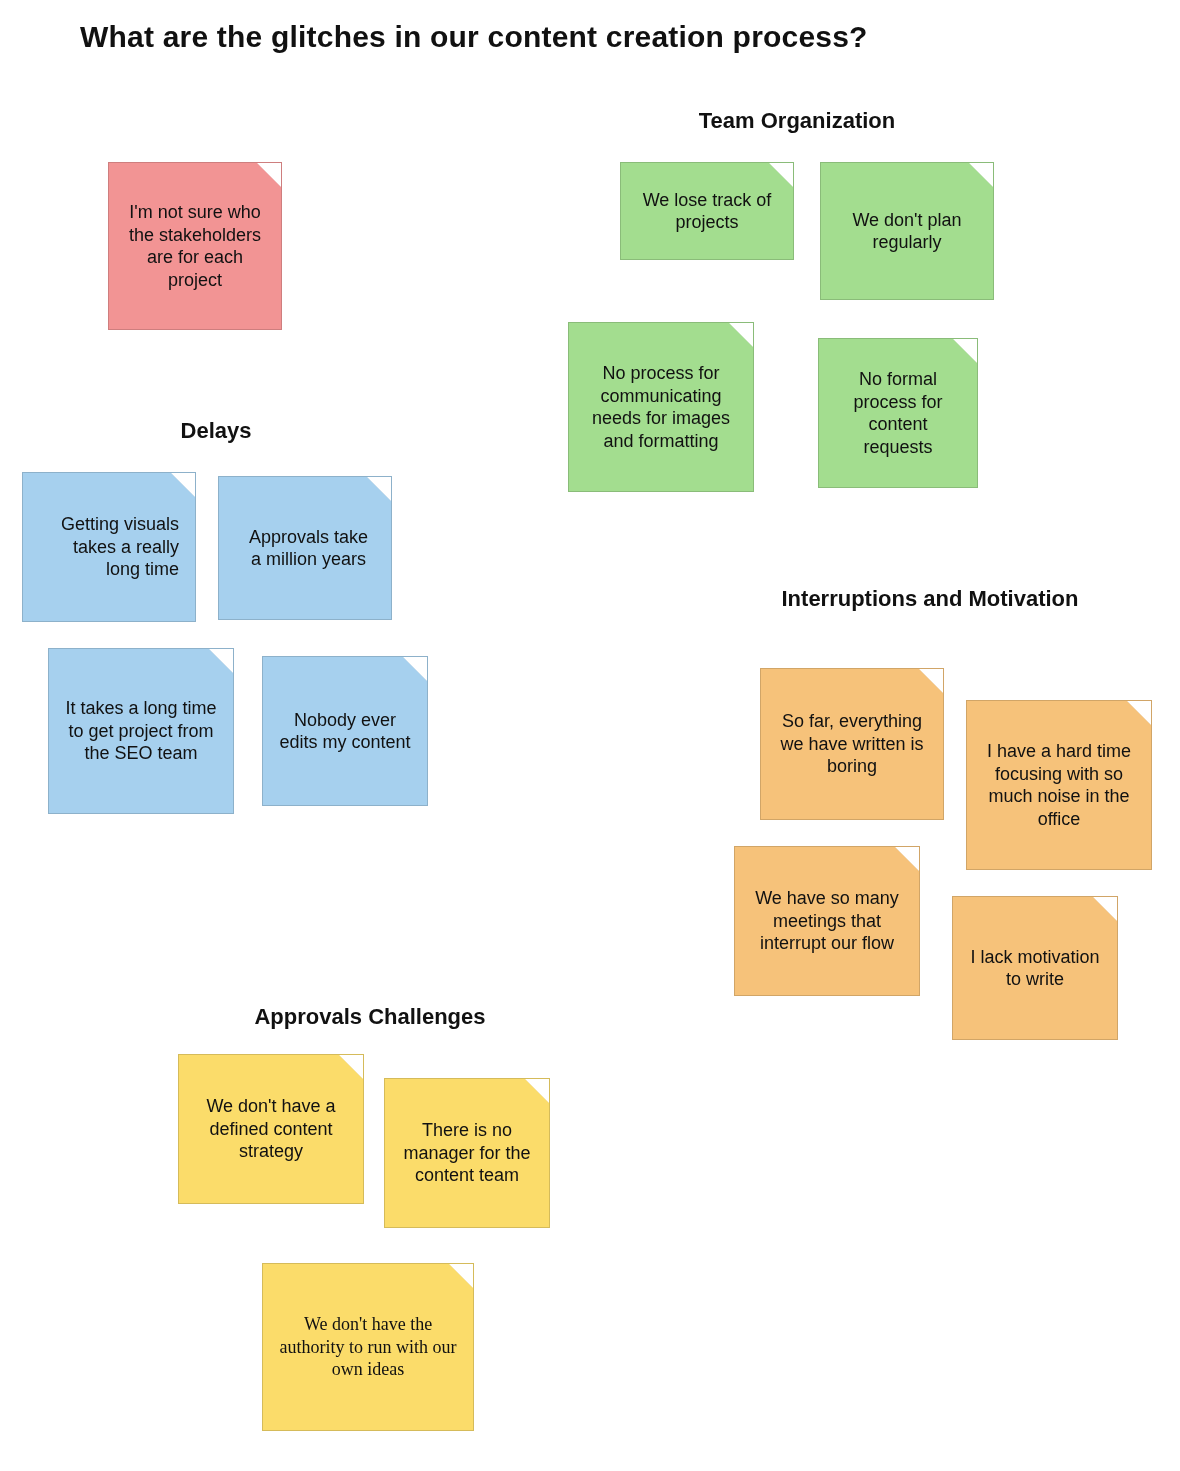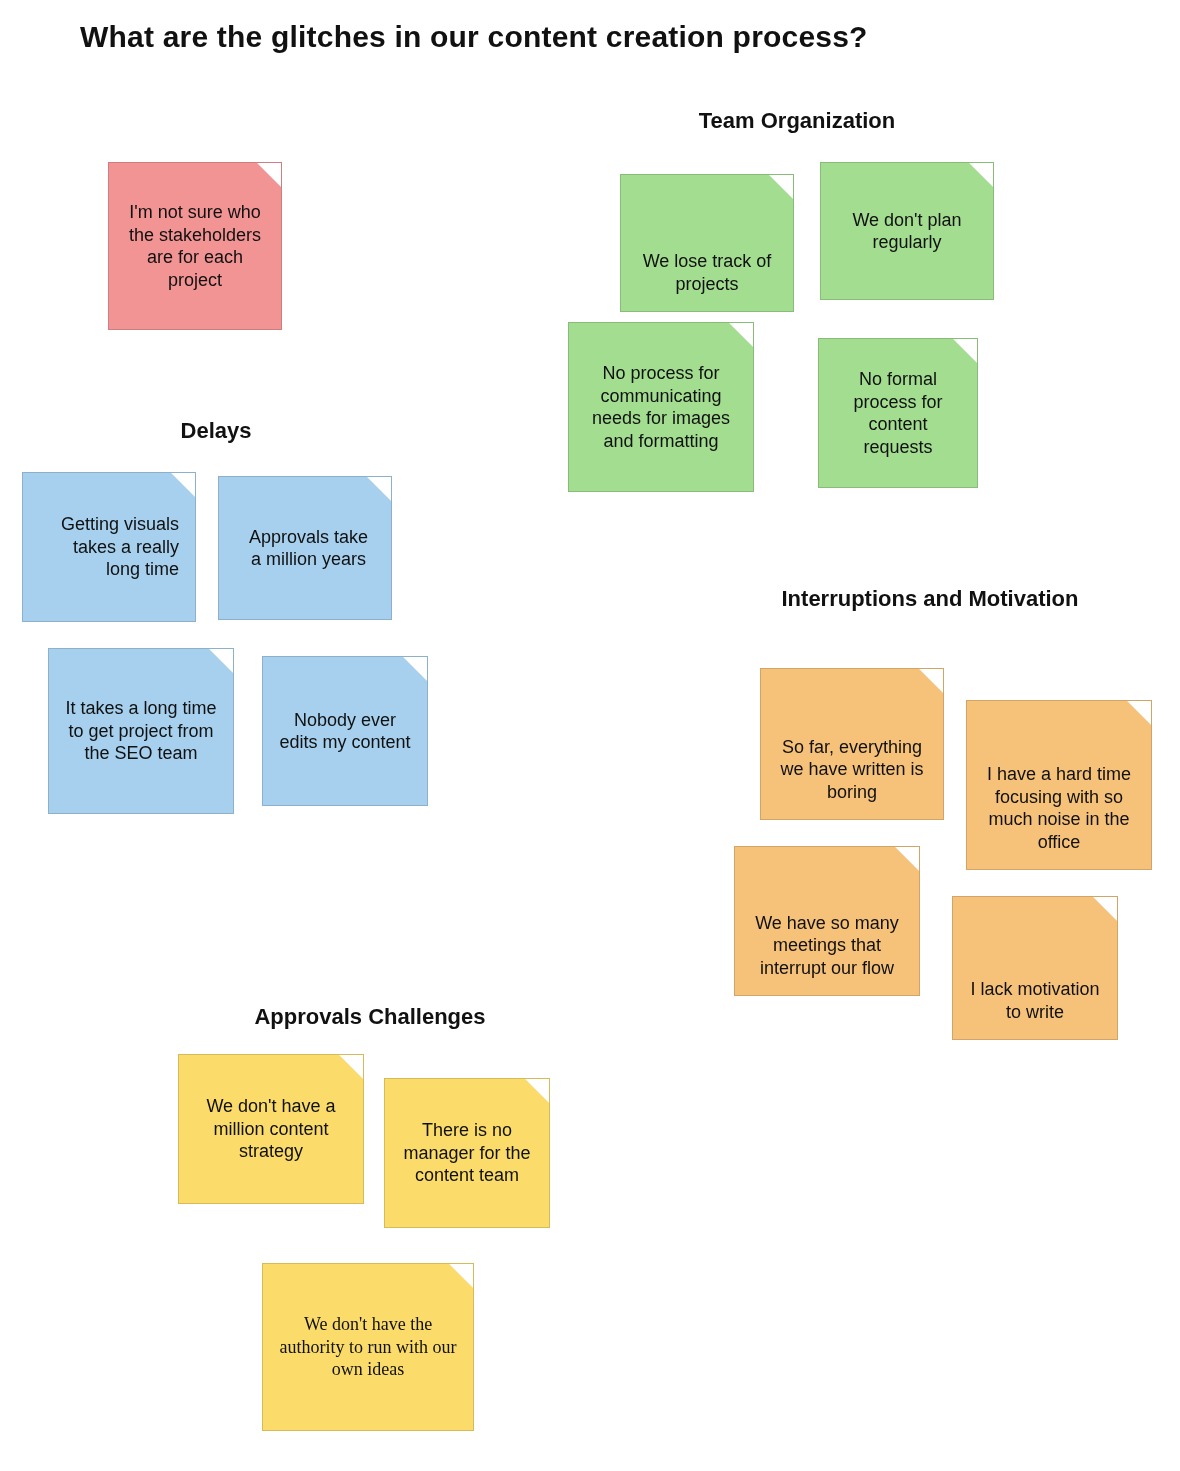--- a/index.html
+++ b/index.html
@@ -6,21 +6,21 @@
   .canvas{position:relative;width:1180px;height:1471px;}
   .title{position:absolute;font-weight:700;font-size:30px;letter-spacing:.2px;}
   .group-label{position:absolute;font-weight:600;font-size:22px;text-align:center;line-height:1.2;}
   .note{position:absolute;border:1px solid rgba(0,0,0,.15);box-sizing:border-box;display:flex;align-items:center;justify-content:center;text-align:center;padding:16px;font-size:18px;line-height:1.25;}
   .note .fold{position:absolute;top:0;right:0;width:24px;height:24px;}
   .note .fold::before{content:"";position:absolute;top:0;right:0;width:0;height:0;border-left:24px solid transparent;border-top:24px solid rgba(0,0,0,.15);}
   .note .fold::after{content:"";position:absolute;top:0;right:0;width:0;height:0;border-left:24px solid transparent;border-top:24px solid #fff;}
   .note.red{background:#f29494;}
   .note.green{background:#a3dd8f;}
   .note.blue{background:#a6d0ee;}
-  .note.orange{background:#f6c27a;align-items:flex-end;}
+  .note.orange{background:#f6c27a;}
   .note.yellow{background:#fbdc6a;}
 </style>
 </head>
 <body>
 
 <div class="canvas">
 
   <div class="title" style="left:80px;top:20px;">What are the glitches in our content creation process?</div>
 
   <div class="group-label" style="left:582px;top:108px;width:430px;">Team Organization</div>
@@ -29,21 +29,21 @@
 
   <div class="group-label" style="left:740px;top:586px;width:380px;">Interruptions and Motivation</div>
 
   <div class="group-label" style="left:170px;top:1004px;width:400px;">Approvals Challenges</div>
 
   <div class="note red" style="left:108px;top:162px;width:174px;height:168px;">
     <span class="fold"></span>
     <span>I'm not sure who the stakeholders are for each project</span>
   </div>
 
-  <div class="note green" style="left:620px;top:174px;width:174px;height:138px;align-items:flex-end;">
+  <div class="note green" style="left:620px;top:162px;width:174px;height:98px;">
     <span class="fold"></span>
     <span>We lose track of projects</span>
   </div>
   <div class="note green" style="left:820px;top:162px;width:174px;height:138px;">
     <span class="fold"></span>
     <span>We don't plan regularly</span>
   </div>
   <div class="note green" style="left:568px;top:322px;width:186px;height:170px;">
     <span class="fold"></span>
     <span>No process for communicating needs for images and formatting</span>
@@ -82,21 +82,21 @@
     <span class="fold"></span>
     <span>We have so many meetings that interrupt our flow</span>
   </div>
   <div class="note orange" style="left:952px;top:896px;width:166px;height:144px;">
     <span class="fold"></span>
     <span>I lack motivation to write</span>
   </div>
 
   <div class="note yellow" style="left:178px;top:1054px;width:186px;height:150px;">
     <span class="fold"></span>
-    <span>We don't have a million content strategy</span>
+    <span>We don't have a defined content strategy</span>
   </div>
   <div class="note yellow" style="left:384px;top:1078px;width:166px;height:150px;">
     <span class="fold"></span>
     <span>There is no manager for the content team</span>
   </div>
   <div class="note yellow" style="left:262px;top:1263px;width:212px;height:168px;font-family:Liberation Serif, serif;">
     <span class="fold"></span>
     <span>We don't have the authority to run with our own ideas</span>
   </div>
 

